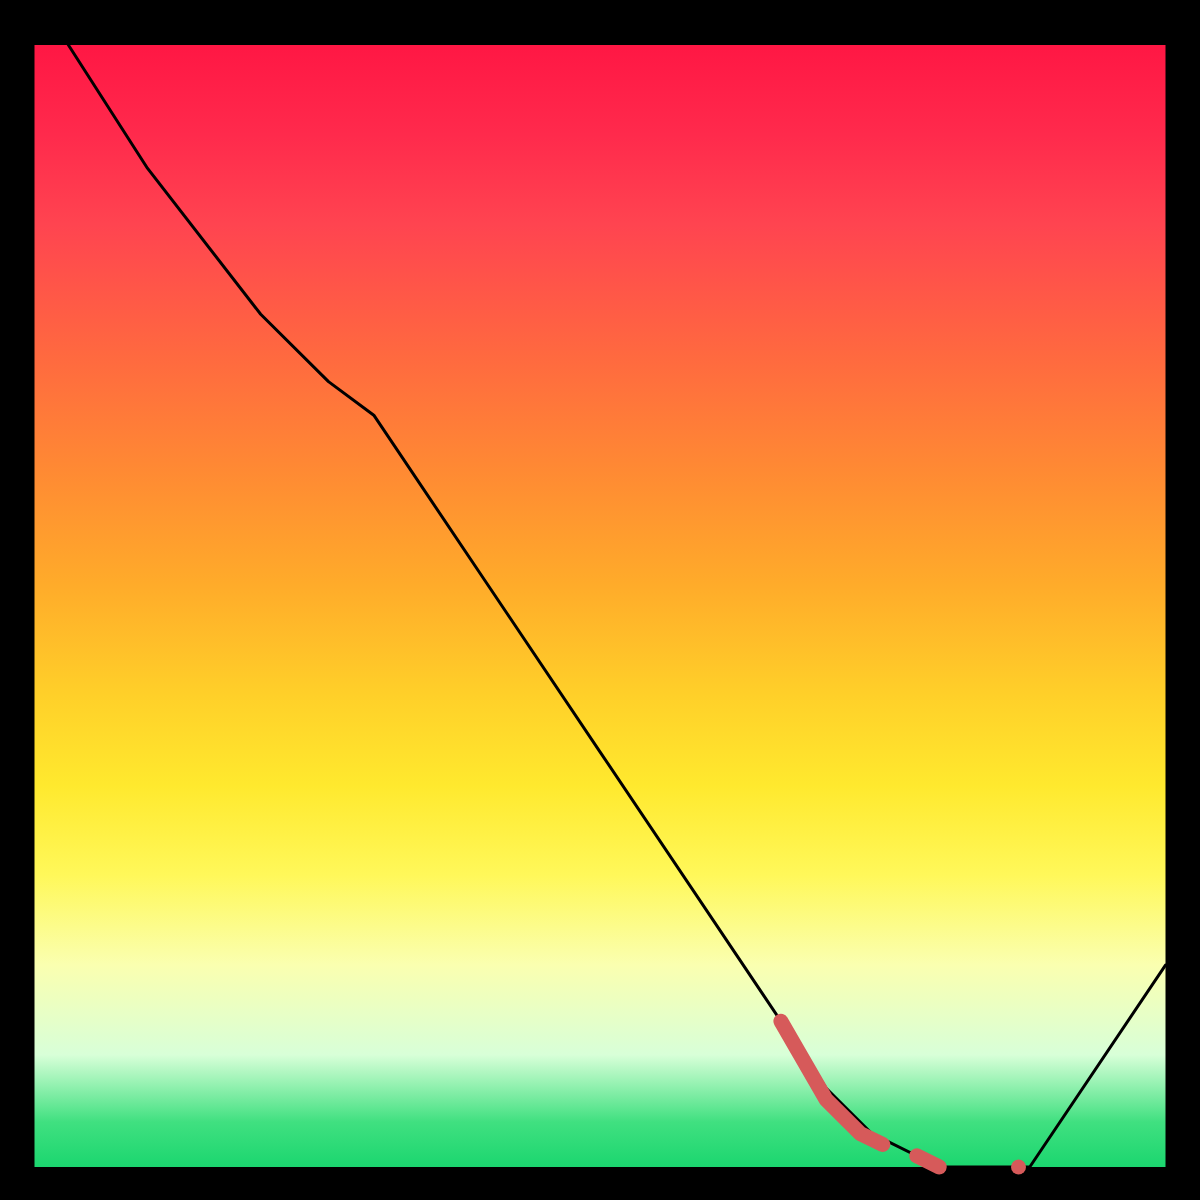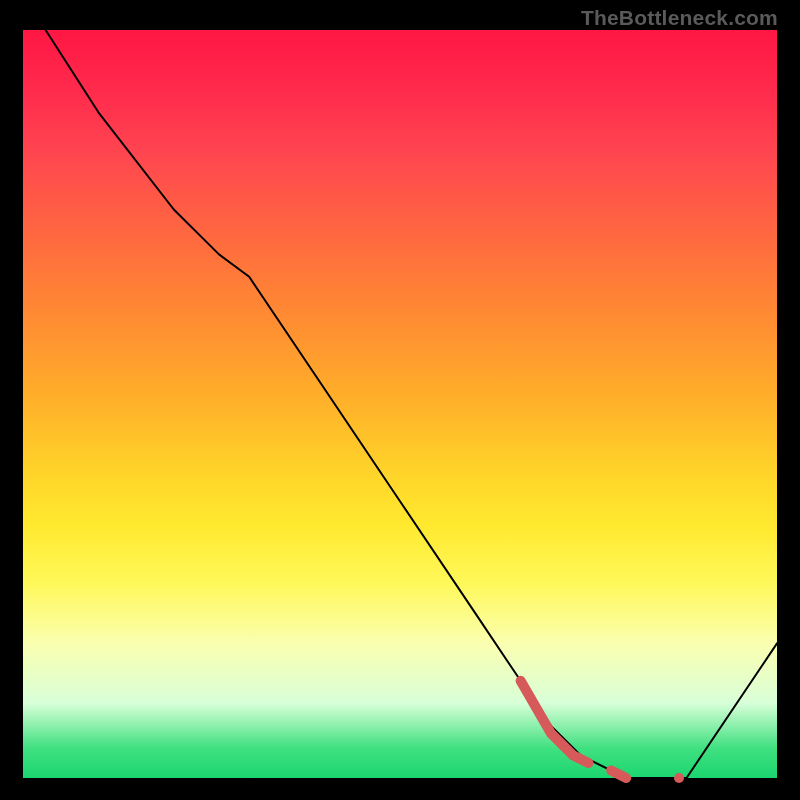--- a/index.html
+++ b/index.html
@@ -48,21 +48,20 @@
     top: 0;
     width: 754px;
     height: 748px;
     overflow: visible;
   }
 </style>
 </head>
 <body>
 
 <div class="stage">
-  <div class="attribution">TheBottleneck.com</div>
   <div class="plot">
     <svg class="curve" viewBox="0 0 754 748">
       <g>
         <path id="main-path" fill="none" stroke="#000" stroke-width="2" stroke-linecap="round" stroke-linejoin="round" d="M22.6 0.0 L75.4 82.3 L150.8 179.5 L196.0 224.4 L226.2 246.8 L301.6 359.0 L377.0 471.2 L452.4 583.4 L497.6 650.8 L527.8 695.6 L558.0 725.6 L603.2 748.0 L633.4 748.0 L663.5 748.0 L754.0 613.4"></path>
       </g>
       <g id="highlight-group">
           <path d="M497.6 650.8 L527.8 703.1 L550.4 725.6 L565.5 733.0" fill="none" stroke="#d65a5a" stroke-width="10" stroke-linecap="round" stroke-linejoin="round"></path>
           <path d="M588.1 740.5 L603.2 748.0" fill="none" stroke="#d65a5a" stroke-width="10" stroke-linecap="round"></path>
           <circle cx="656.0" cy="748.0" r="5.0" fill="#d65a5a"></circle>
         </g>

